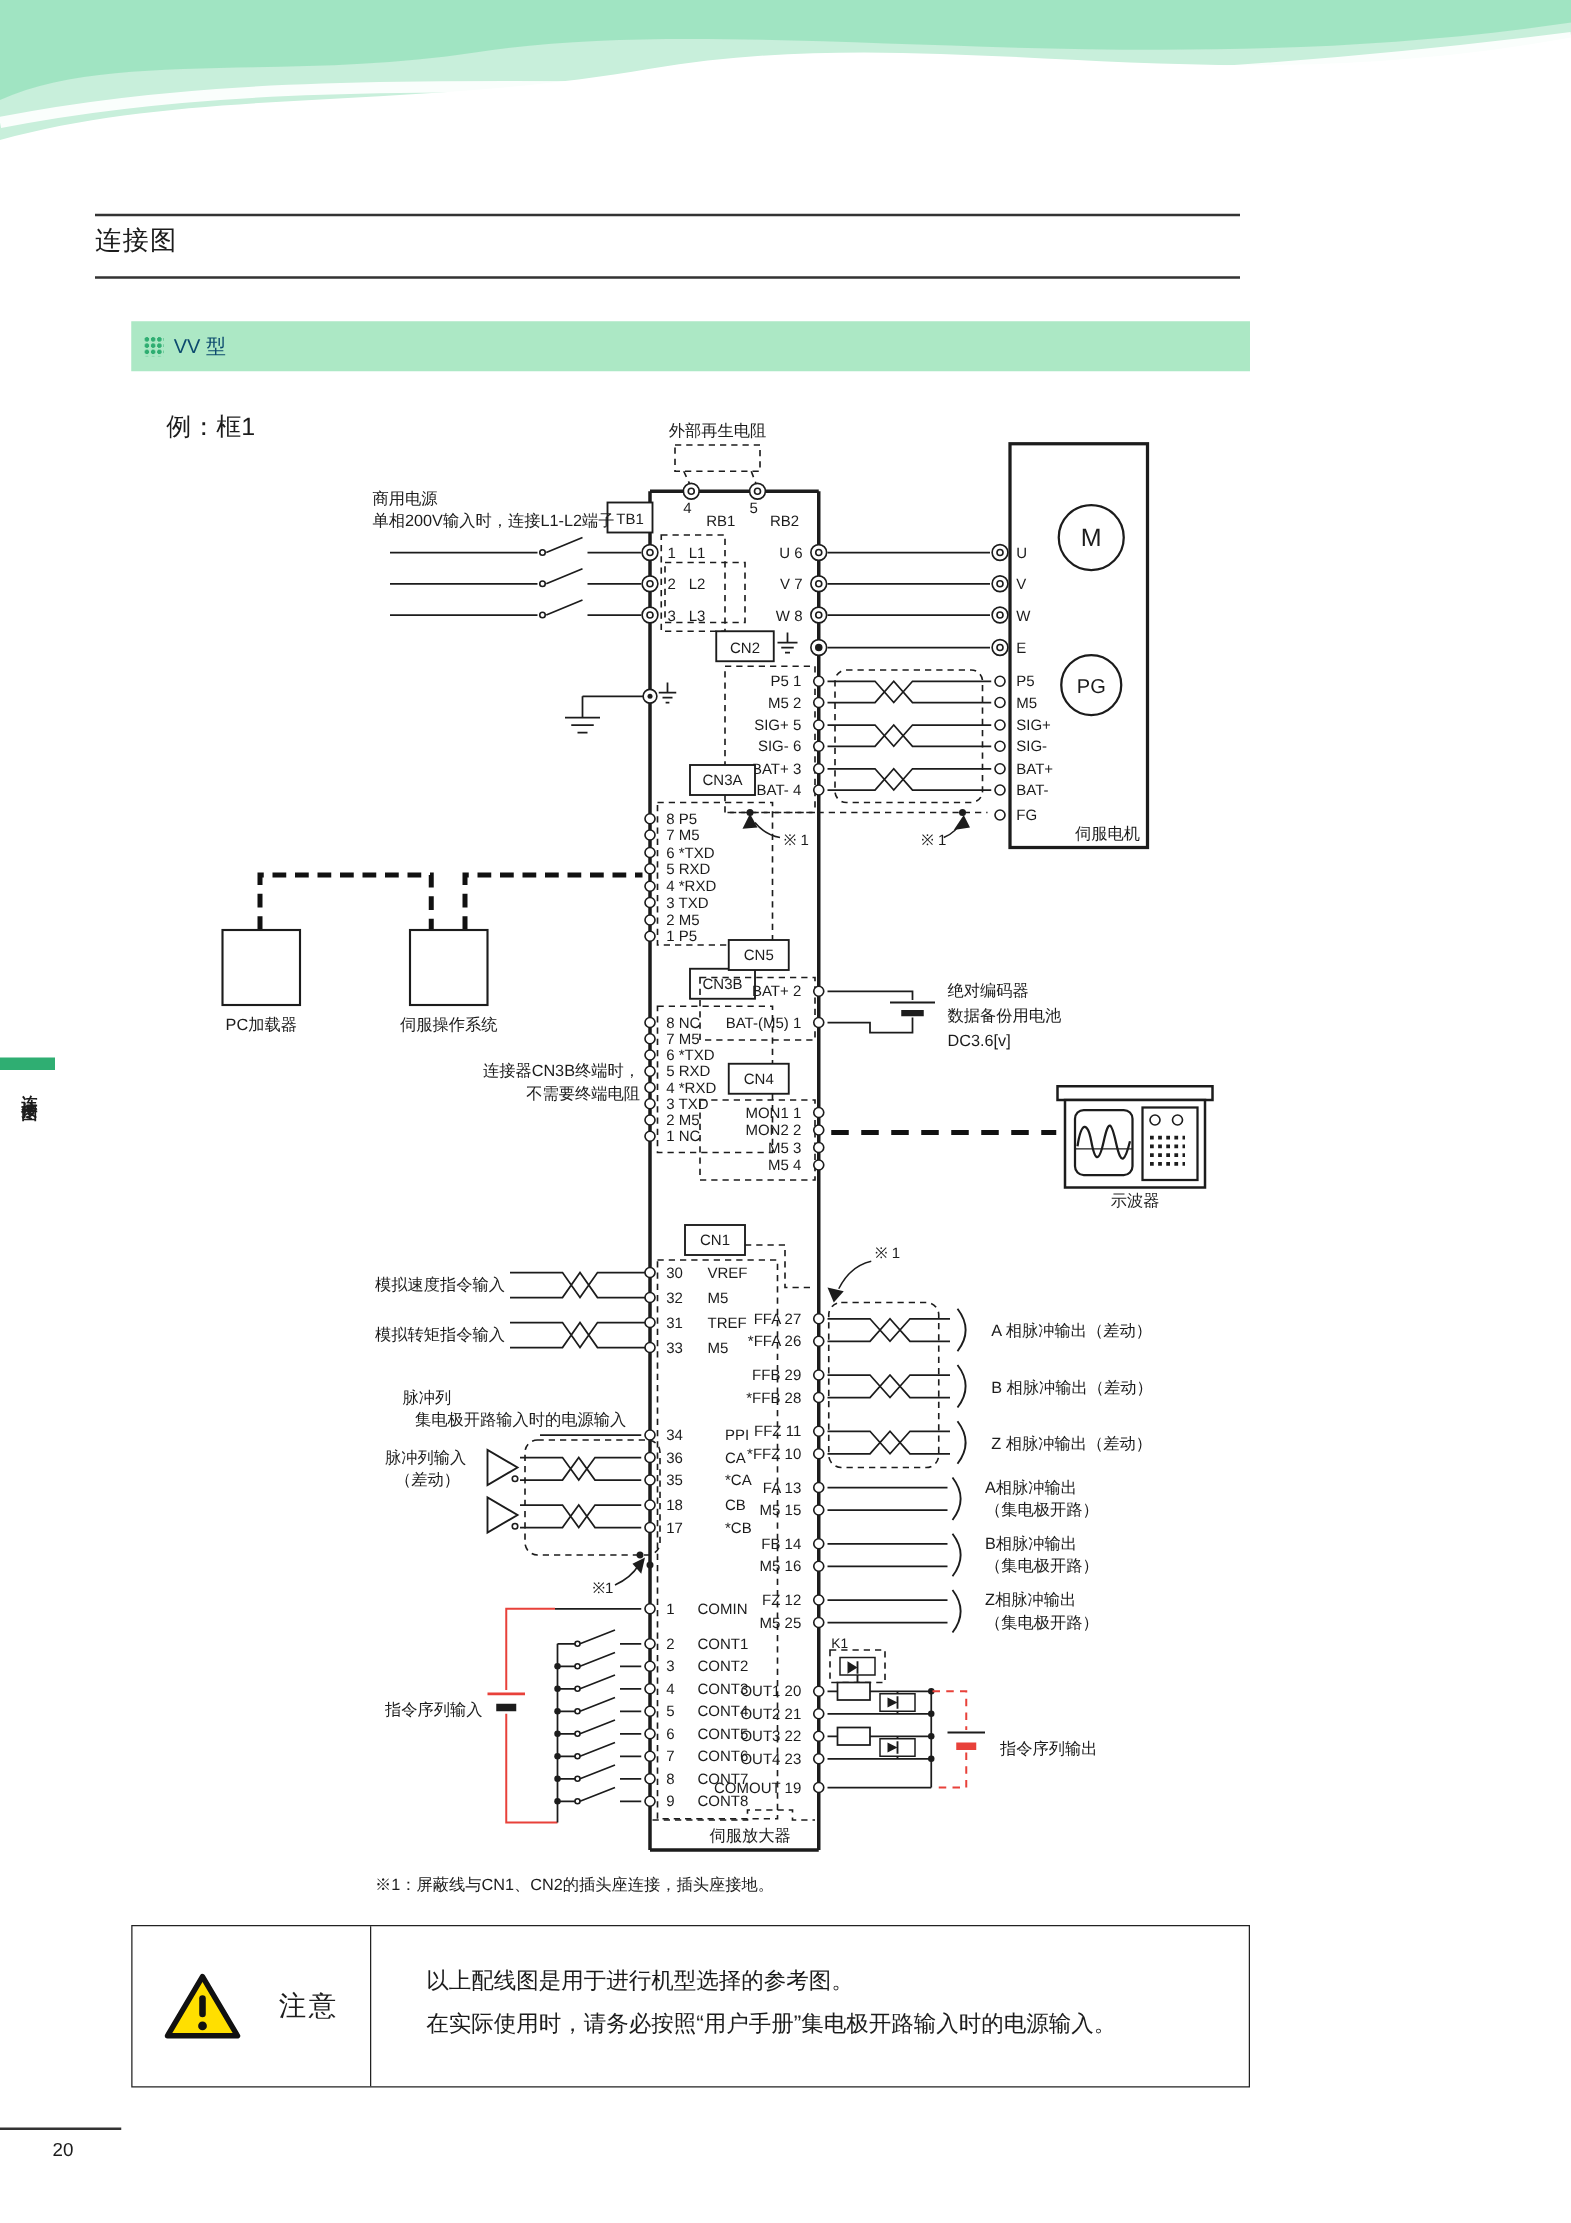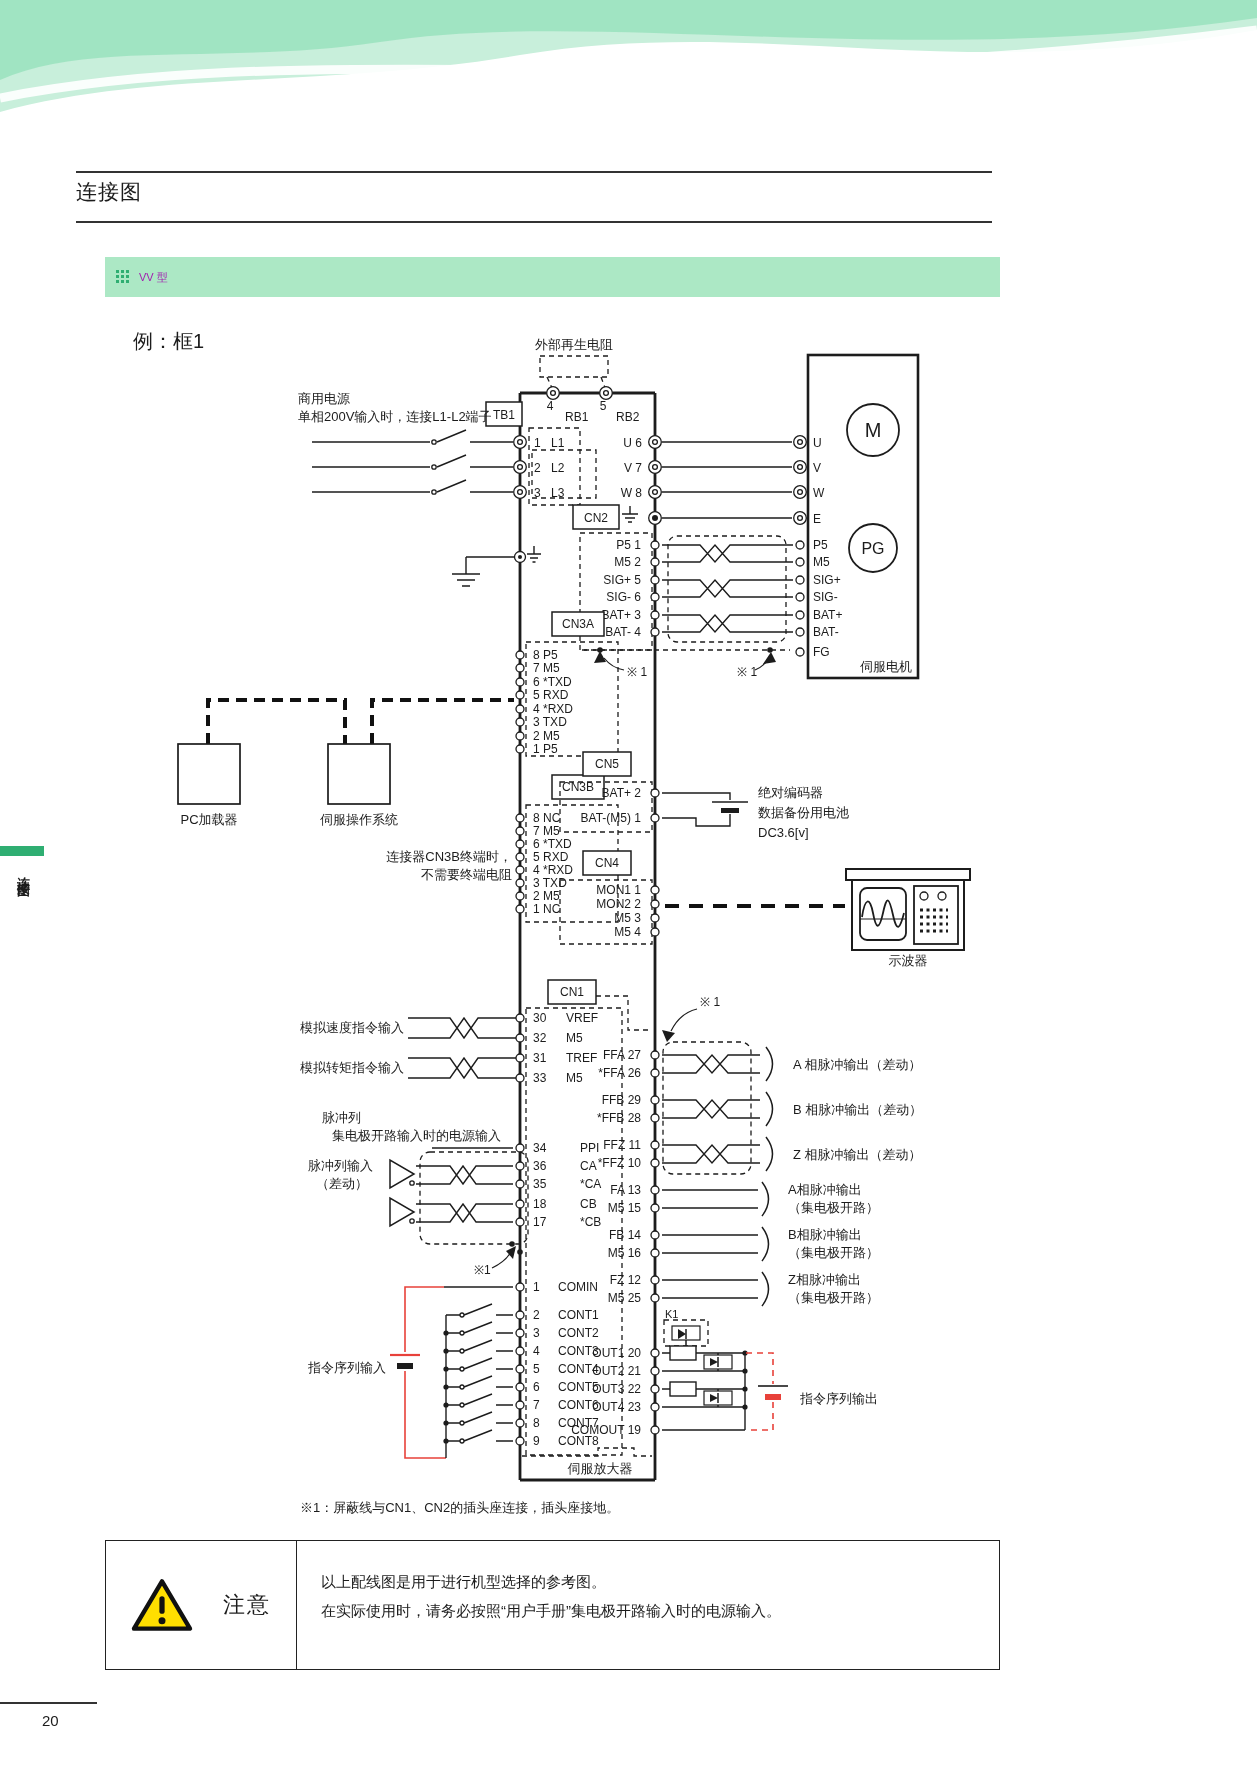--- a/index.html
+++ b/index.html
@@ -6,32 +6,32 @@
   body{width:1257px;height:1778px;position:relative;background:#fff;
        font-family:"Liberation Sans",sans-serif;color:#1c1c1c;overflow:hidden}
   .abs{position:absolute}
   .rule{position:absolute;background:#333;height:1.5px}
   #title{position:absolute;left:76px;top:178px;font-size:21px;letter-spacing:1px}
   #banner{position:absolute;left:105px;top:257px;width:895px;height:40px;
           background:#ace8c5;display:flex;align-items:center}
   #banner .dots{width:16px;height:16px;margin:0 8px 0 10px;
     background:
       radial-gradient(circle 1.6px, #2fae72 1.6px, transparent 1.7px) 0 0/5px 5px}
-  #banner .txt{font-size:11px;color:#a21caf}
+  #banner .txt{font-size:16px;color:#0c4a6e}
   #example{position:absolute;left:133px;top:328px;font-size:20px}
   #sidetab-line{position:absolute;left:0;top:846px;width:44px;height:10px;background:#2fae72}
   #sidetab{position:absolute;left:14px;top:866px;font-size:13px;font-weight:bold;
            writing-mode:vertical-rl;letter-spacing:4px}
   #pagenum{position:absolute;left:42px;top:1712px;font-size:15px}
   
   #caution{position:absolute;left:105px;top:1540px;width:893px;height:128px;
            border:1.5px solid #222;display:flex}
   #caution .left{width:190px;display:flex;align-items:center;justify-content:center;gap:30px}
-  #caution .right{flex:1;border-left:1.5px solid #222;padding:26px 20px 0 24px;
-                  font-size:15px;line-height:1.95}
+  #caution .right{flex:1;border-left:1.5px solid #222;padding:26px 20px 0 44px;
+                  font-size:18px;line-height:1.95}
   #caution .ctitle{font-size:22px;letter-spacing:2px}
   
   svg text{font-family:"Liberation Sans",sans-serif;font-size:12px;fill:#1c1c1c}
   svg .t13{font-size:13px}
   svg .t11{font-size:11px}
   svg .t20{font-size:20px}
   svg .t16{font-size:16px}
   svg .te{text-anchor:end}
   svg .tm{text-anchor:middle}
   svg .w{stroke:#1c1c1c;stroke-width:1.4;fill:none}

